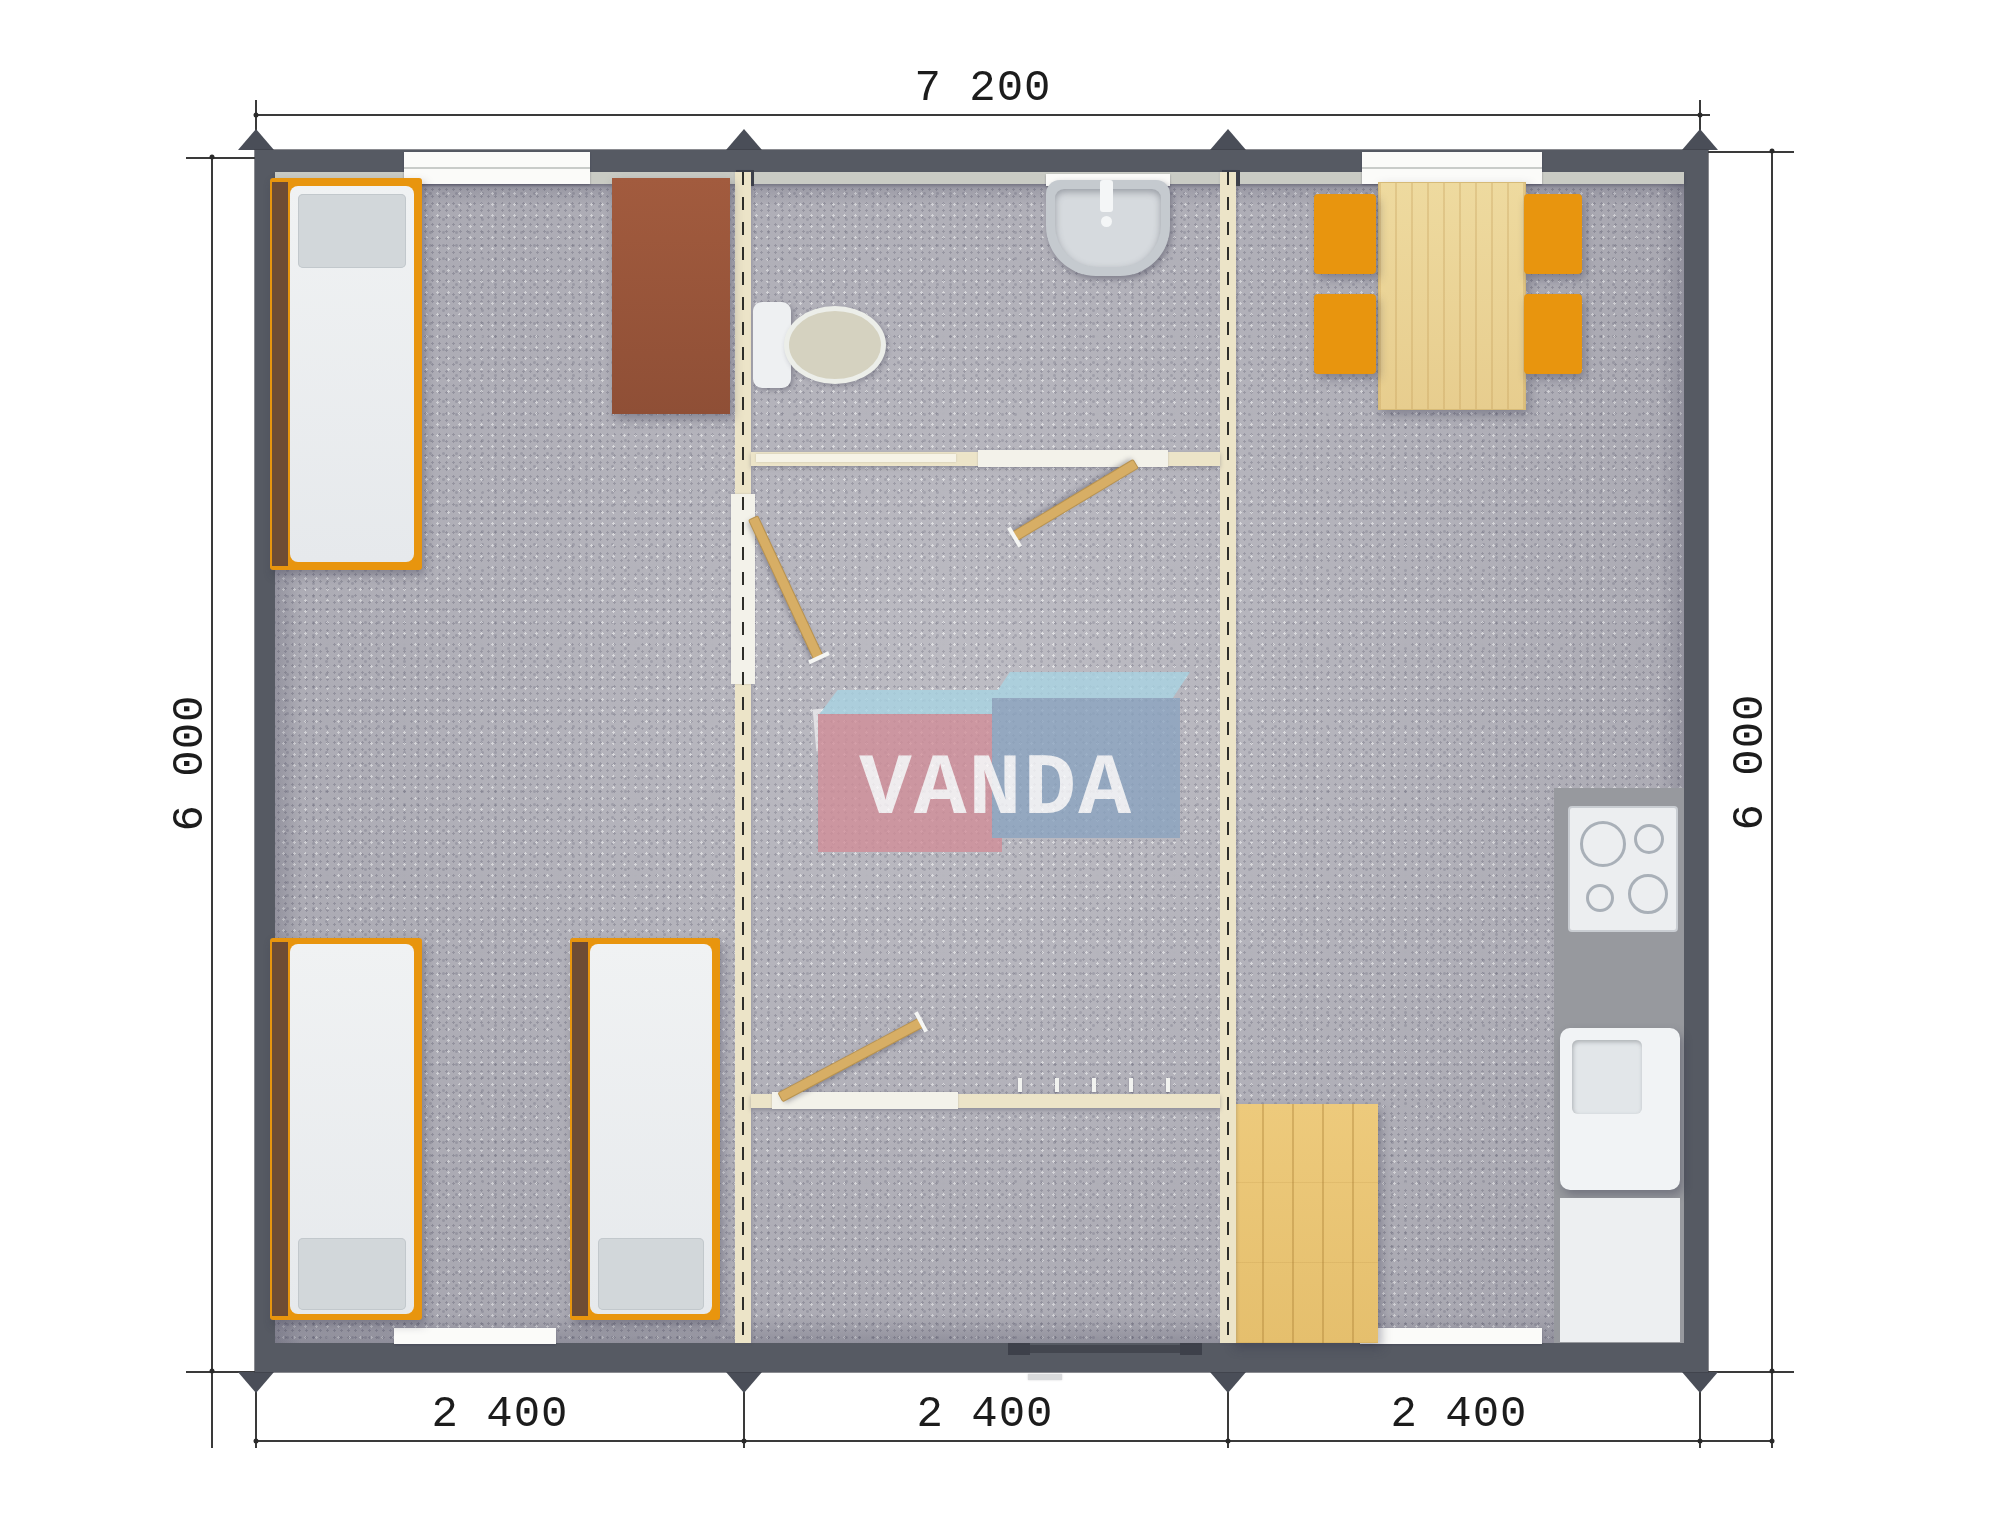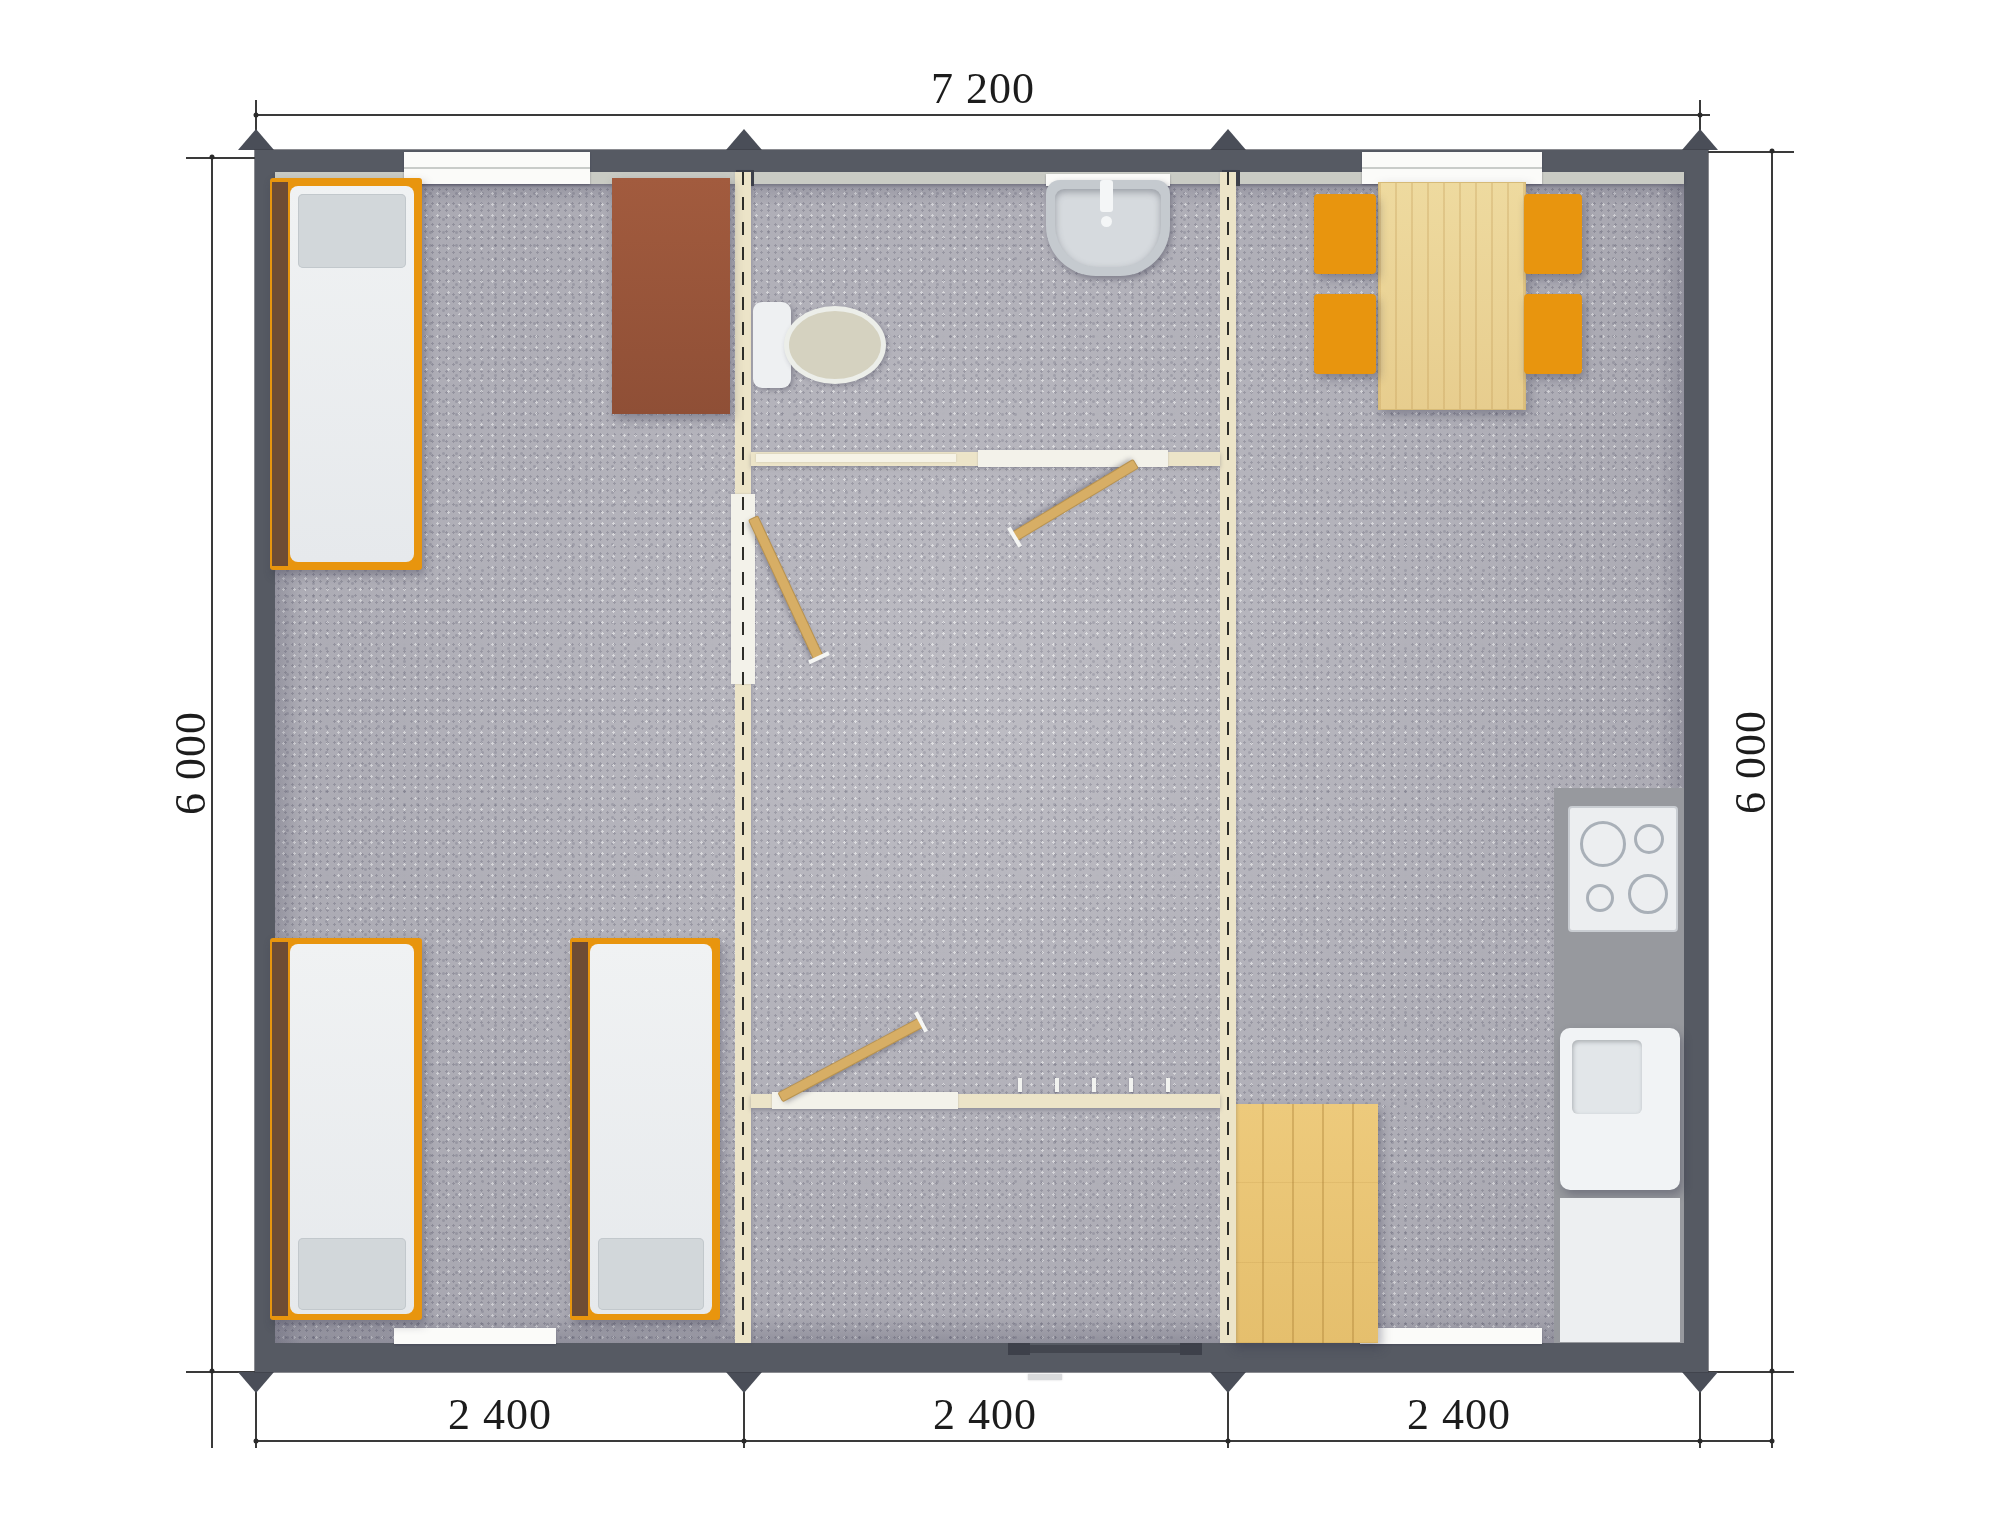--- a/index.html
+++ b/index.html
@@ -1,17 +1,17 @@
 <!DOCTYPE html>
 <html style="--wall: #565a63; --floor: #b6b5bd; --liner: #c9cbc4; --partition: #ece4c8; --orange: #e8950e; --pillow: #d2d7da; --counter: #97999e; --door_wood: #d7ae65; --desk_brown: #9e583c; --wood_light: #ecd290; --wood_floor: #e9c878; --logo_pink: #d18e99; --logo_blue: #8ba4c0; --logo_sky: #a9d4e3;"><head>
 <meta charset="utf-8">
 <style>
   html,body{margin:0;padding:0;background:#fff;}
   .page{position:relative;width:2000px;height:1537px;background:#ffffff;overflow:hidden;
-        font-family:Liberation Serif, serif;}
+        font-family:Liberation Mono, monospace;}
   
   .dl{position:absolute;background:#3a3a3a;}
   .dot{position:absolute;width:5px;height:5px;border-radius:50%;background:#2a2a2a;transform:translate(-50%,-50%);}
   .dlabel{position:absolute;transform:translate(-50%,-50%);font-size:44px;color:#1c1c1c;
           white-space:nowrap;letter-spacing:1px;}
   .dlabel.rot{transform:translate(-50%,-50%) rotate(-90deg);}
   .tri-up{position:absolute;width:0;height:0;border-left:18px solid transparent;
           border-right:18px solid transparent;border-bottom:21px solid #4a4e58;}
   .tri-down{position:absolute;width:0;height:0;border-left:18px solid transparent;
           border-right:18px solid transparent;border-top:21px solid #4a4e58;}
@@ -216,14 +216,22 @@
     <div class="burner" style="left:10px;top:13px;width:40px;height:40px;"></div>
     <div class="burner" style="left:64px;top:16px;width:24px;height:24px;"></div>
     <div class="burner" style="left:16px;top:76px;width:22px;height:22px;"></div>
     <div class="burner" style="left:58px;top:66px;width:34px;height:34px;"></div>
   </div>
   <div class="ksink shadowed" style="left:1560px;top:1028px;width:120px;height:162px;">
     <div class="basin" style="left:12px;top:12px;width:70px;height:74px;"></div>
   </div>
   <div class="cabinet" style="left:1560px;top:1198px;width:120px;height:144px;"></div>
 
+  <div class="logo" style="left:810px;top:688px;width:372px;height:180px;">
+    <div class="band" style="left:4px;top:10px;width:262px;height:42px;"></div>
+    <div class="face" style="left:8px;top:2px;width:196px;height:26px;background:var(--logo_sky,#a9d4e3);clip-path:polygon(10% 0,100% 0,90% 100%,0 100%);"></div>
+    <div class="face" style="left:182px;top:-16px;width:198px;height:27px;background:var(--logo_sky,#a9d4e3);clip-path:polygon(9% 0,100% 0,91% 100%,0 100%);"></div>
+    <div class="face" style="left:8px;top:26px;width:184px;height:138px;background:var(--logo_pink,#d18e99);"></div>
+    <div class="face" style="left:182px;top:10px;width:188px;height:140px;background:var(--logo_blue,#8ba4c0);"></div>
+    <div class="text" style="left:14px;top:58px;width:344px;">VANDA</div>
+  </div>
 
 </div>
 
 </body></html>

